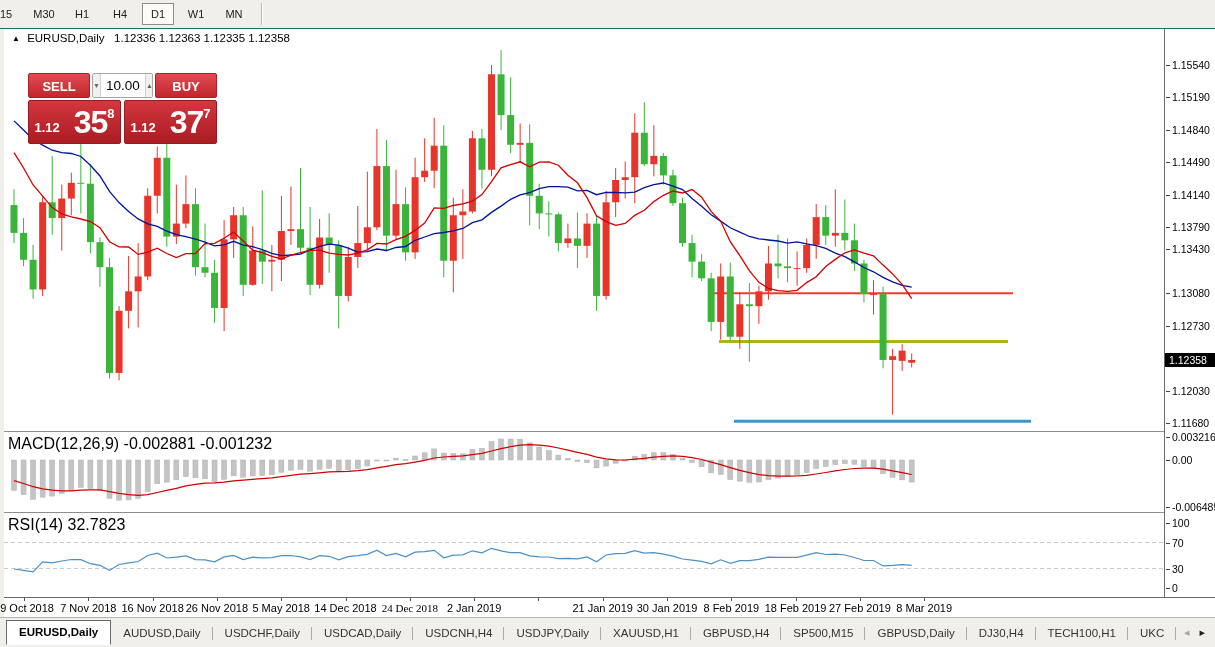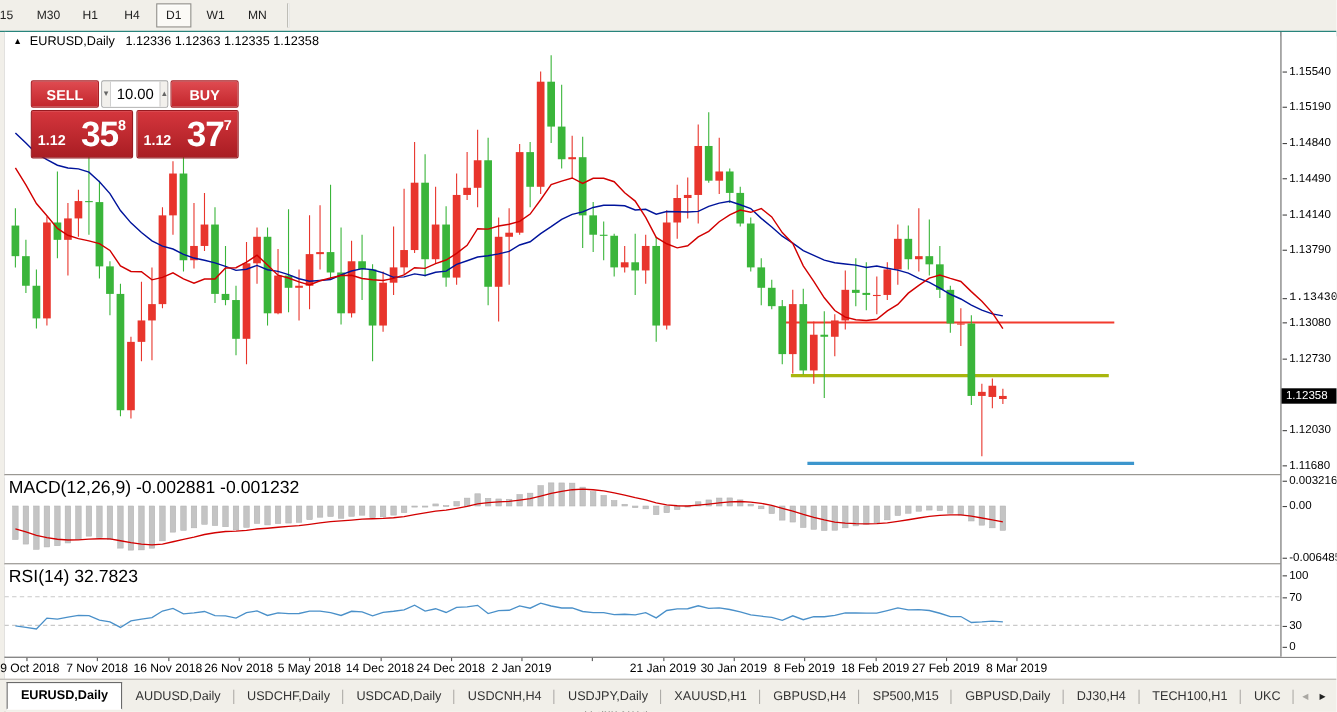--- a/index.html
+++ b/index.html
@@ -431,21 +431,21 @@
     </svg>
 </div>
 
 <div class="price-axis" id="price-axis">
     <div class="pa-label" style="top: 30px;">1.15540<span class="pa-tick"></span></div>
     <div class="pa-label" style="top: 62.4625px;">1.15190<span class="pa-tick"></span></div>
     <div class="pa-label" style="top: 94.925px;">1.14840<span class="pa-tick"></span></div>
     <div class="pa-label" style="top: 127.387px;">1.14490<span class="pa-tick"></span></div>
     <div class="pa-label" style="top: 159.85px;">1.14140<span class="pa-tick"></span></div>
     <div class="pa-label" style="top: 192.312px;">1.13790<span class="pa-tick"></span></div>
-    <div class="pa-label" style="top: 236px; font-family: Liberation Mono, monospace;">1.13430<span class="pa-tick"></span></div>
+    <div class="pa-label" style="top: 214px;">1.13430<span class="pa-tick"></span></div>
     <div class="pa-label" style="top: 258.165px;">1.13080<span class="pa-tick"></span></div>
     <div class="pa-label" style="top: 290.627px;">1.12730<span class="pa-tick"></span></div>
     <div class="pa-label" style="top: 355.552px;">1.12030<span class="pa-tick"></span></div>
     <div class="pa-label" style="top: 388.015px;">1.11680<span class="pa-tick"></span></div>
     <div class="pa-label" style="top: 401.845px;">0.003216<span class="pa-tick"></span></div>
     <div class="pa-label" style="top: 425px;">0.00<span class="pa-tick"></span></div>
     <div class="pa-label" style="top: 471.692px;">-0.006485<span class="pa-tick"></span></div>
     <div class="pa-label" style="top: 488px;">100<span class="pa-tick"></span></div>
     <div class="pa-label" style="top: 507.5px;">70<span class="pa-tick"></span></div>
     <div class="pa-label" style="top: 533.5px;">30<span class="pa-tick"></span></div>
@@ -459,21 +459,21 @@
     <div class="date-label" style="left: 84.3px;">7 Nov 2018</div>
     <div class="date-tick" style="left: 84.3px;"></div>
     <div class="date-label" style="left: 148.6px;">16 Nov 2018</div>
     <div class="date-tick" style="left: 148.6px;"></div>
     <div class="date-label" style="left: 212.9px;">26 Nov 2018</div>
     <div class="date-tick" style="left: 212.9px;"></div>
     <div class="date-label" style="left: 277.2px;">5 May 2018</div>
     <div class="date-tick" style="left: 277.2px;"></div>
     <div class="date-label" style="left: 341.5px;">14 Dec 2018</div>
     <div class="date-tick" style="left: 341.5px;"></div>
-    <div class="date-label" style="left: 405.8px;">24 Dec 2018</div>
+    <div class="date-label" style="left: 405.8px; font-family: Liberation Serif, serif;">24 Dec 2018</div>
     <div class="date-tick" style="left: 405.8px;"></div>
     <div class="date-label" style="left: 470.1px;">2 Jan 2019</div>
     <div class="date-tick" style="left: 470.1px;"></div>
     <div class="date-label" style="left: 555px; margin-top: 38px;">11 Jan 2019</div>
     <div class="date-tick" style="left: 534.4px;"></div>
     <div class="date-label" style="left: 598.7px;">21 Jan 2019</div>
     <div class="date-tick" style="left: 598.7px;"></div>
     <div class="date-label" style="left: 663px;">30 Jan 2019</div>
     <div class="date-tick" style="left: 663px;"></div>
     <div class="date-label" style="left: 727.3px;">8 Feb 2019</div>

